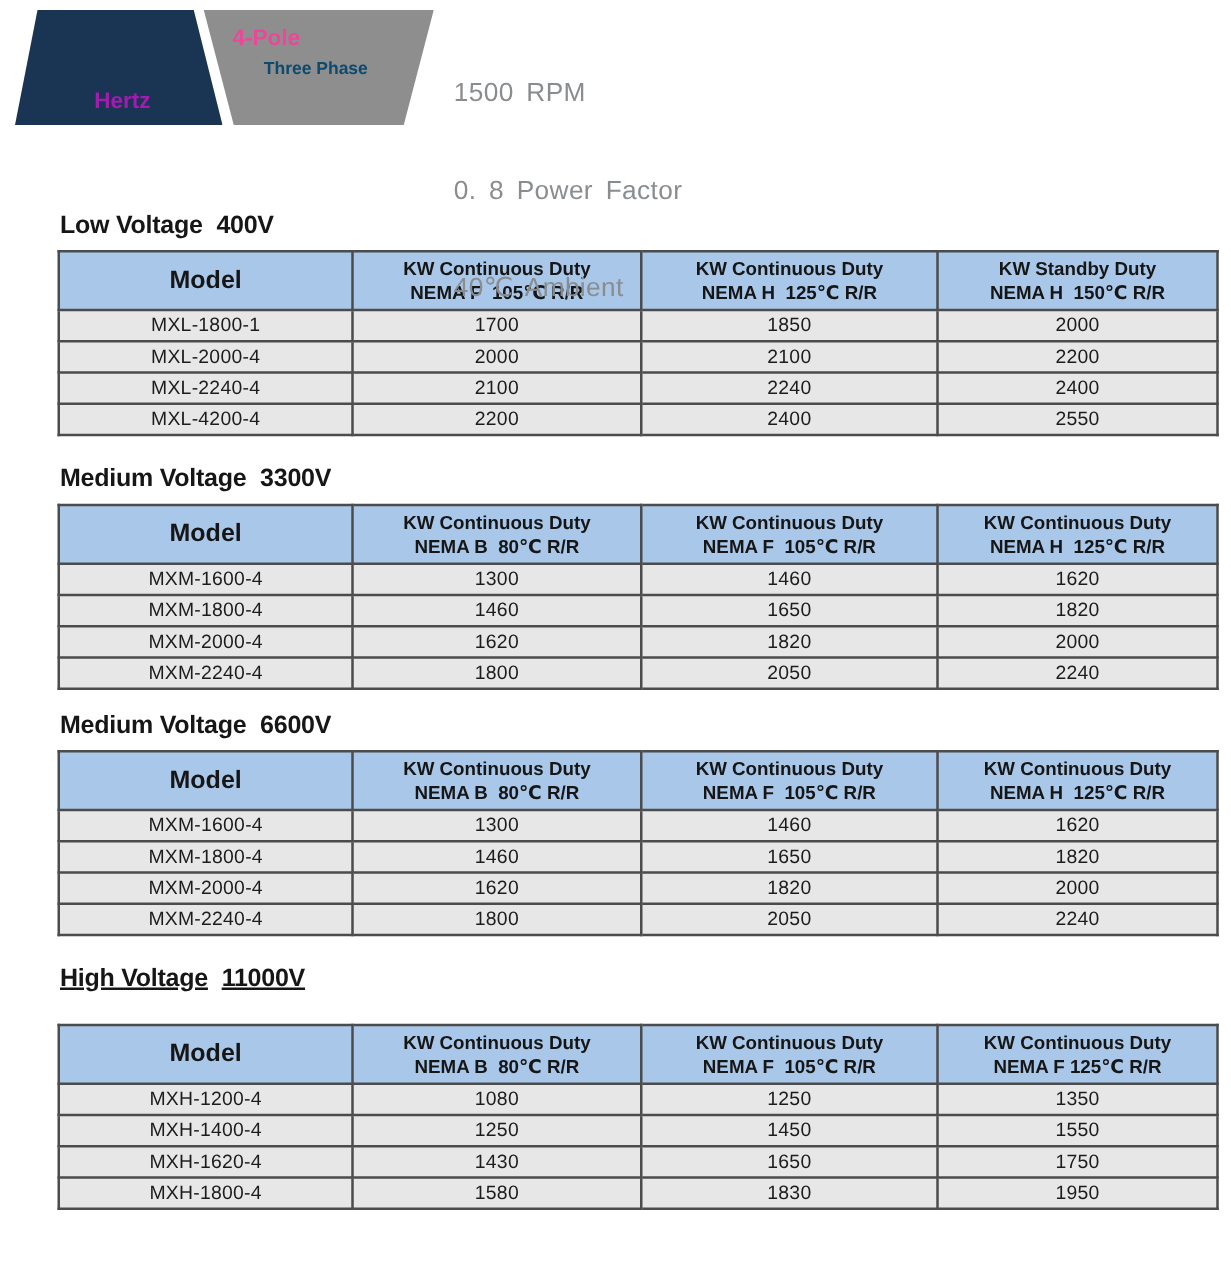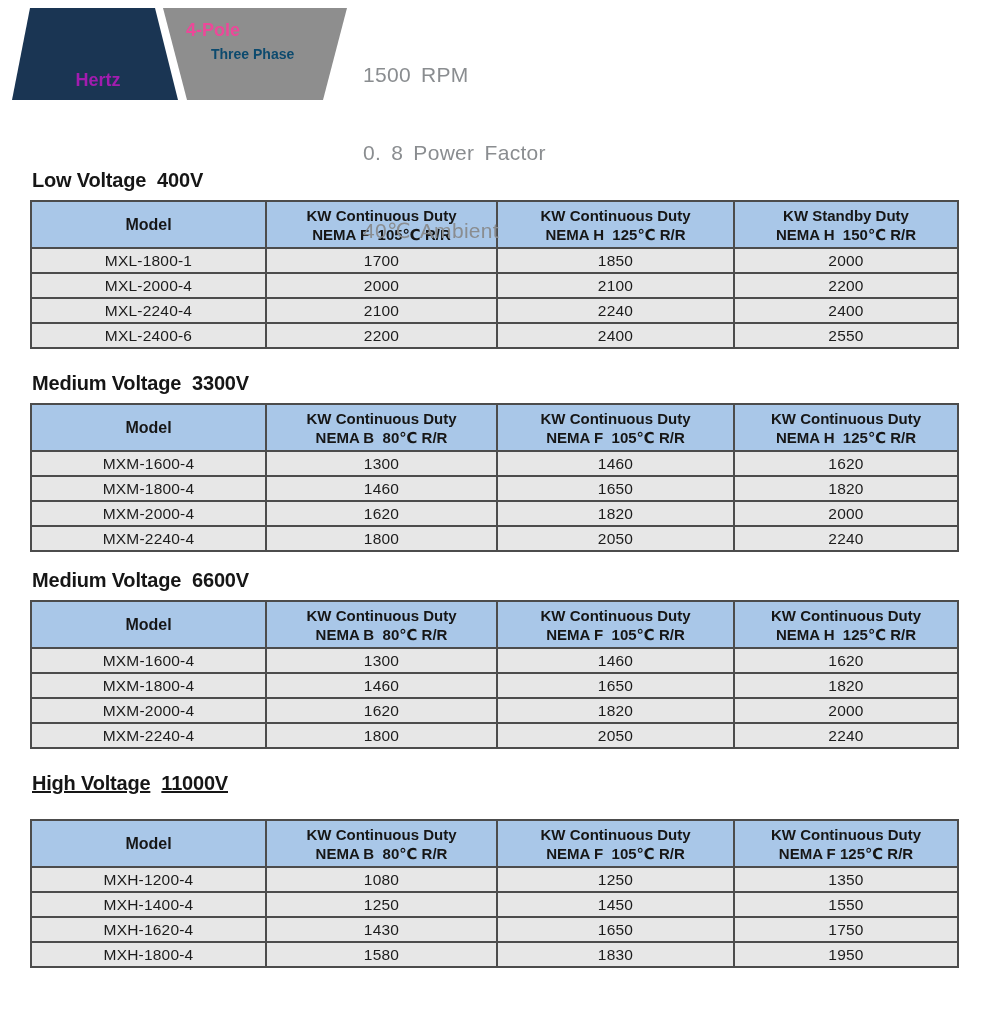--- a/index.html
+++ b/index.html
@@ -41,21 +41,21 @@
     color: #0c4a6e; font-size: 14px; font-weight: bold;
   }
   .specs {
     position: absolute; left: 363px; top: 10px;
     color: #8a8d90; font-size: 21px; line-height: 26px;
     letter-spacing: 0.3px; word-spacing: 4px;
     white-space: pre;
   }
 
   
-  main { padding: 168px 0 0 0; }
+  main { padding: 168px 0 0 16px; }
   .spec-section { margin: 0; }
   .section-title {
     margin: 0 0 0 32px;
     font-size: 20px; line-height: 24px; font-weight: bold;
     color: #161616; letter-spacing: -0.2px;
     white-space: pre;
   }
   .section-title .voltage { margin-left: 11px; }
   .s2 .section-title { margin-top: 22px; }
   .s3 .section-title { margin-top: 16px; }
@@ -72,21 +72,21 @@
   .spec-table th, .spec-table td { border: 2px solid #4c4c4c; }
   .spec-table th {
     background: #a9c7e8;
     height: 47px;
     font-weight: bold; color: #161616;
     text-align: center; vertical-align: middle;
     padding: 2px 0;
   }
   .hdr-line1 { font-size: 15px; line-height: 19px; white-space: pre; }
   .hdr-line2 { font-size: 15px; line-height: 19px; white-space: pre; }
-  th.single-line .hdr-line1 { font-size: 16px; }
+  th.single-line .hdr-line1 { font-size: 20px; }
 
   .spec-table td {
     background: #e7e7e7;
     height: 25px;
     text-align: center; vertical-align: middle;
     font-size: 15.5px; color: #1c1c1c;
     padding: 0;
     letter-spacing: 0.2px;
   }
 </style>
@@ -148,21 +148,21 @@
             <td>2100</td>
             <td>2200</td>
           </tr>
           <tr>
             <td>MXL-2240-4</td>
             <td>2100</td>
             <td>2240</td>
             <td>2400</td>
           </tr>
           <tr>
-            <td>MXL-2400-6</td>
+            <td>MXL-4200-4</td>
             <td>2200</td>
             <td>2400</td>
             <td>2550</td>
           </tr>
         </tbody>
       </table>
     </section>
     <section class="spec-section s2">
       <h2 class="section-title"><span>Medium Voltage</span><span class="voltage">3300V</span></h2>
       <table class="spec-table">

